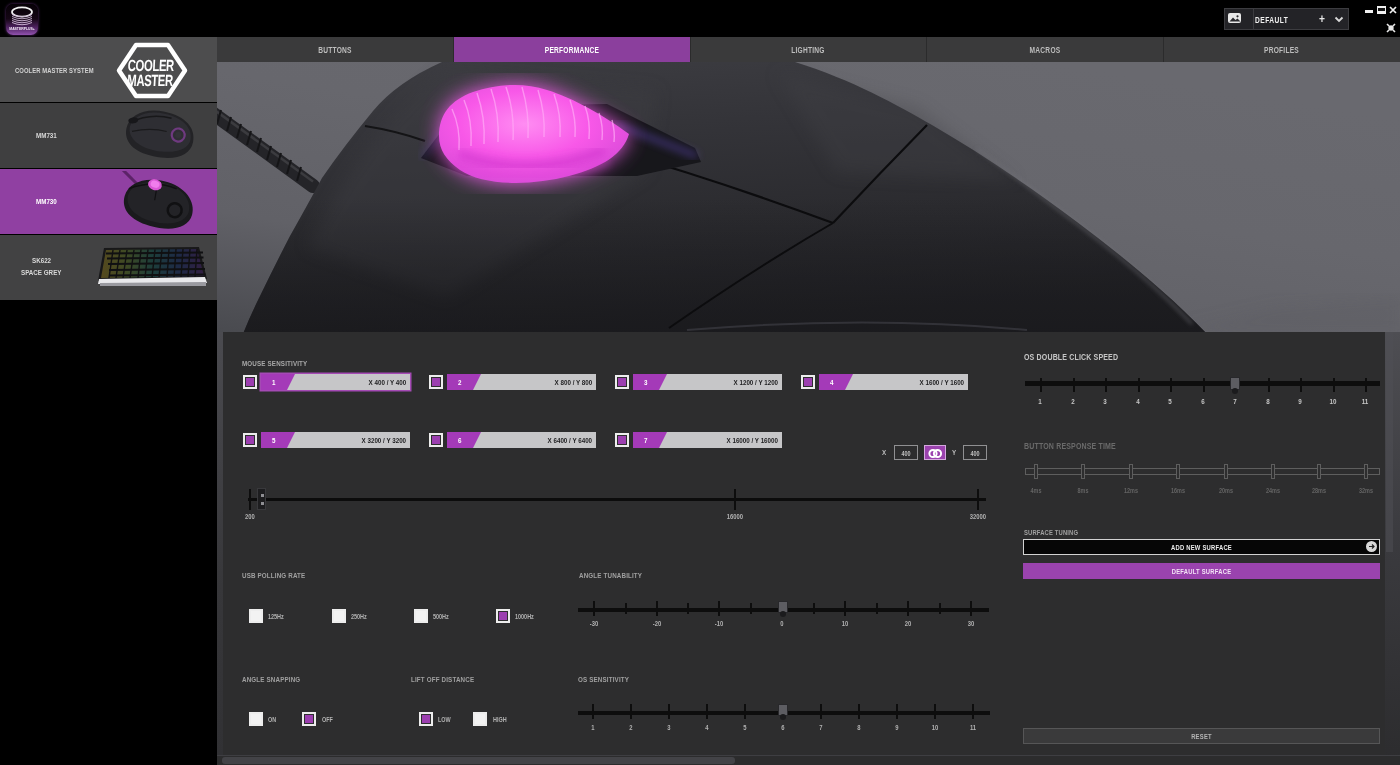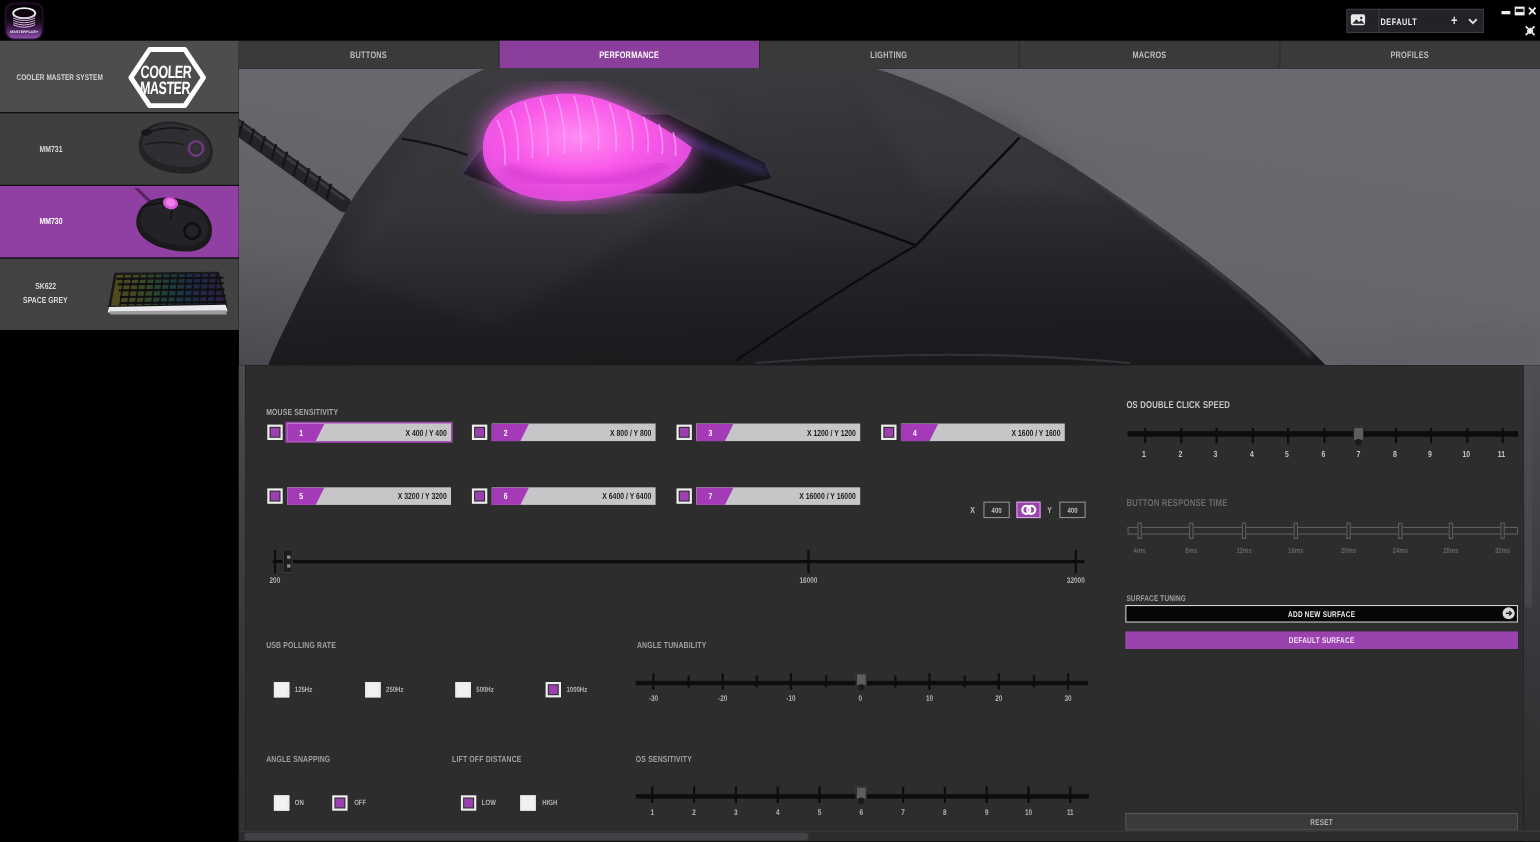--- a/index.html
+++ b/index.html
@@ -255,21 +255,21 @@
 
   <path d="M470,268 Q650,253 810,268" stroke="#43434a" stroke-width="2" fill="none" opacity="0.6"></path>
 </svg>
 </div>
 
 <div class="abs" style="left:217px;top:332px;width:6px;height:423px;background:linear-gradient(180deg,#4b4b50,#37373a 60%,#313134);"></div>
 <div class="abs" style="left:1385px;top:332px;width:15px;height:433px;background:linear-gradient(180deg,#4e4e53,#3a3a3e 50%,#2c2c2e);"></div>
 <div class="abs" style="left:1386px;top:332px;width:7px;height:220px;background:#505055;opacity:0.5;"></div>
 
 <div class="abs" style="left:223px;top:332px;width:1162px;height:423px;background:#2d2d2e;"></div>
-<div id="panel" class="abs" style="left:0;top:12px;width:1400px;height:607px;pointer-events:none;">
+<div id="panel" class="abs" style="left:0;top:1px;width:1400px;height:607px;pointer-events:none;">
 
   <div class="lbl" style="left:242px;top:358px;font-size:8px;color:#a8a8a8;letter-spacing:0.2px;">MOUSE SENSITIVITY</div>
 
   <div class="cb on" style="left:243px;top:374px;"></div>
   <div class="abs" style="left:261px;top:373px;width:149px;height:16px;background:#c6c6c8;box-shadow:0 0 0 1.5px #a44ab4;">
     <div class="abs" style="left:0;top:0;width:34px;height:16px;background:#a43ab8;clip-path:polygon(0 0,34px 0,26px 16px,0 16px);"></div>
     <div class="lbl" style="left:11px;top:4px;font-size:8px;color:#fff;">1</div>
     <div class="lbl rgt" style="right:4px;top:4px;font-size:8px;color:#1d1d1f;">X 400 / Y 400</div>
   </div>
   <div class="cb on" style="left:429px;top:374px;"></div>

